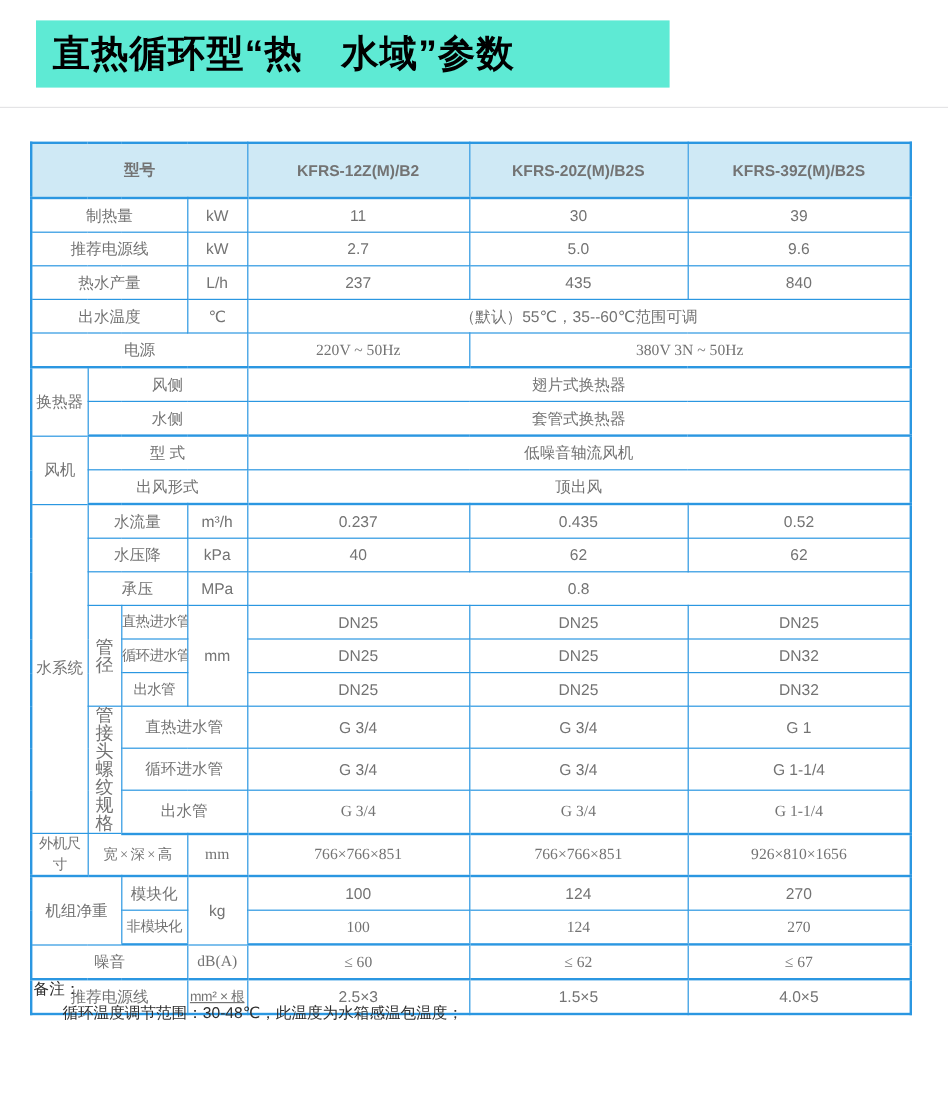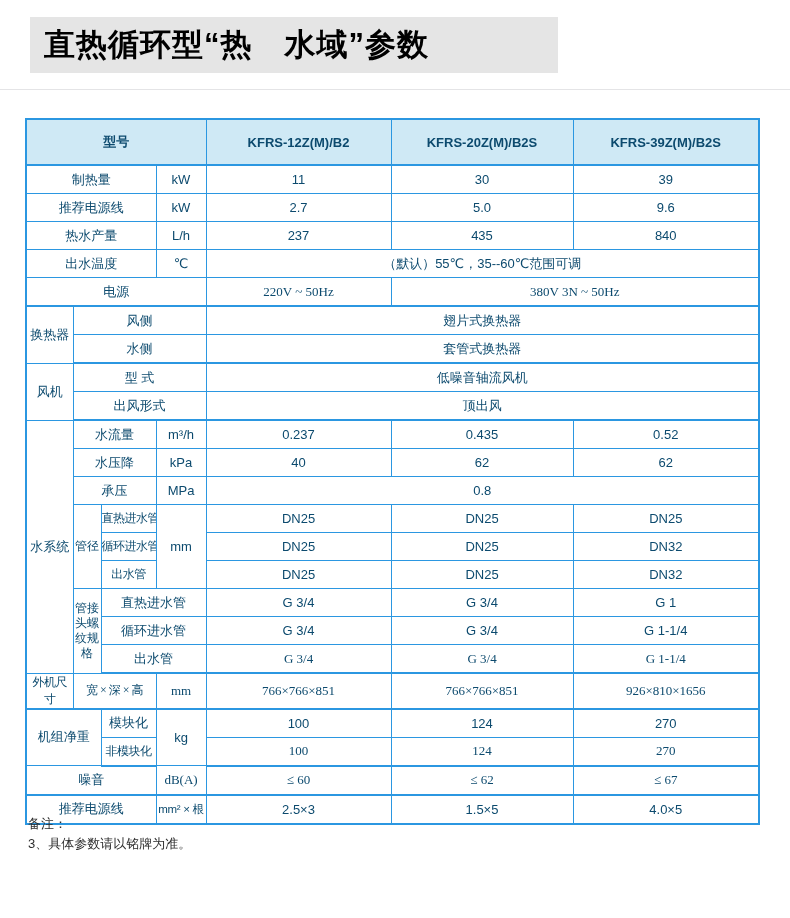--- a/index.html
+++ b/index.html
@@ -2,44 +2,44 @@
 <html><head>
 <meta charset="utf-8">
 <style>
   html,body{margin:0;padding:0;}
   body{
     width:790px;height:918px;position:relative;background:#ffffff;
     font-family:"Liberation Sans","DejaVu Sans",sans-serif;color:#333;
   }
   .title-block{
     position:absolute;left:30px;top:17px;width:528px;height:56px;
-    background:#e5e5e5;display:flex;align-items:center;
+    background:#5eead4;display:flex;align-items:center;
   }
   .title-block h1{
     margin:0 0 0 14px;font-size:31px;font-weight:700;color:#000;letter-spacing:1px;
   }
   .title-divider{
     position:absolute;left:0;top:89px;width:790px;height:1px;background:#e4e4e6;
   }
   table.spec{
     position:absolute;left:25px;top:118px;width:733px;
     border-collapse:collapse;table-layout:fixed;
-    border:2px solid #2b97e1;font-size:13px;color:#0c4a6e;
+    border:2px solid #2b97e1;font-size:13px;color:#737373;
   }
   table.spec th,table.spec td{
     border:1px solid #2b97e1;text-align:center;vertical-align:middle;
     padding:0;overflow:hidden;
   }
   table.spec thead th{height:44px;background:#cfe9f5;font-weight:700;border-bottom-width:2px;}
   table.spec tbody td{height:27px;font-weight:400;background:#fff;}
   tr.sec-end td{border-bottom-width:2px;font-family:Liberation Serif, serif;}
   td.sublab{font-size:12px;letter-spacing:-0.5px;white-space:nowrap;}
   td.cjk-sm{font-size:12px;letter-spacing:-0.5px;}
-  td.wrap-narrow{font-size:12px;line-height:15px;letter-spacing:0;}
-  td.u-small{font-size:11.5px;letter-spacing:-0.3px;white-space:nowrap;}
+  td.wrap-narrow{font-size:15px;line-height:15px;letter-spacing:0;}
+  td.u-small{font-size:11.5px;letter-spacing:-0.3px;white-space:nowrap;text-decoration:underline;}
   .notes{position:absolute;left:28px;top:814px;font-size:13px;color:#2e2e2e;line-height:20px;}
   .notes .indent{padding-left:24px;}
 </style>
 </head>
 <body>
 
 <div class="title-block">
   <h1>直热循环型“热　水域”参数</h1>
 </div>
 <div class="title-divider"></div>
@@ -205,14 +205,14 @@
       <td class="u-small">mm² × 根</td>
       <td>2.5×3</td>
       <td>1.5×5</td>
       <td>4.0×5</td>
     </tr>
   </tbody>
 </table>
 
 <div class="notes">
   <div>备注：</div>
-  <div>3、具体参数请以铭牌为准。</div>
+  <div class="indent">循环温度调节范围：30-48℃，此温度为水箱感温包温度；</div>
 </div>
 
 </body></html>

